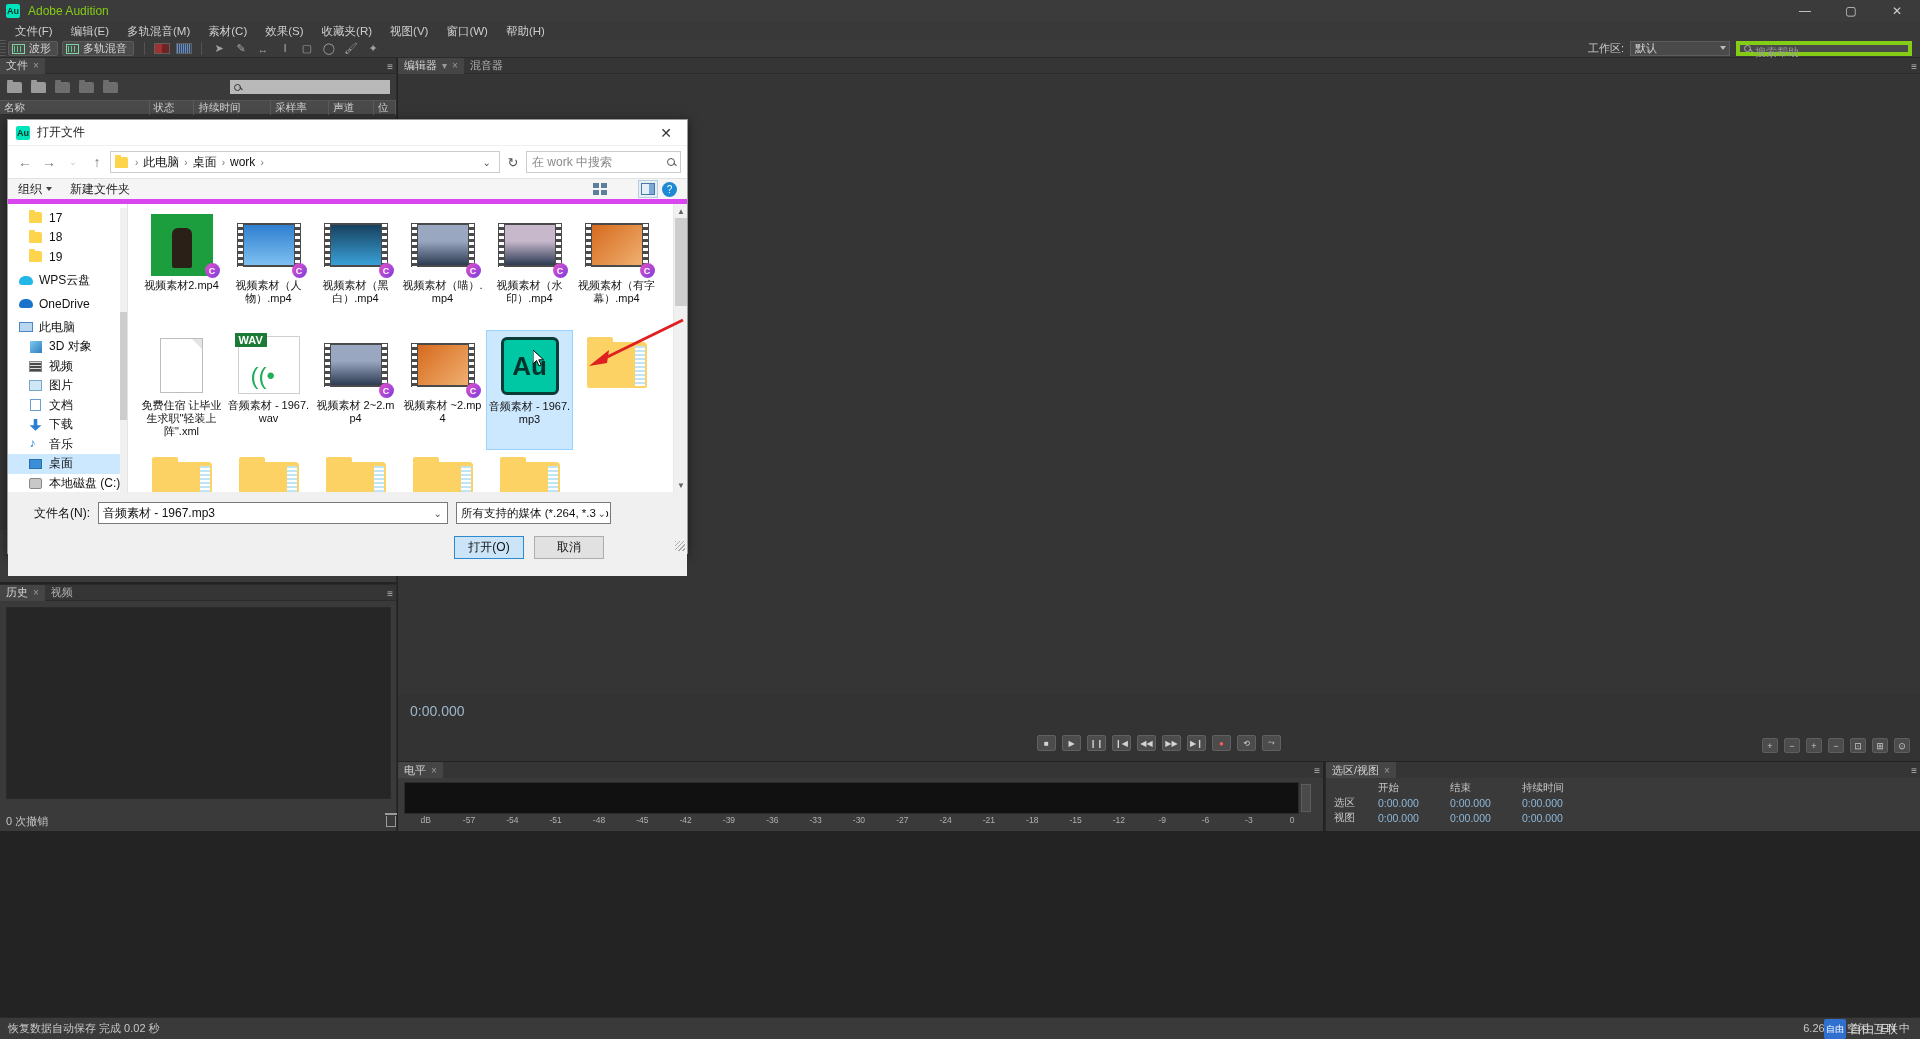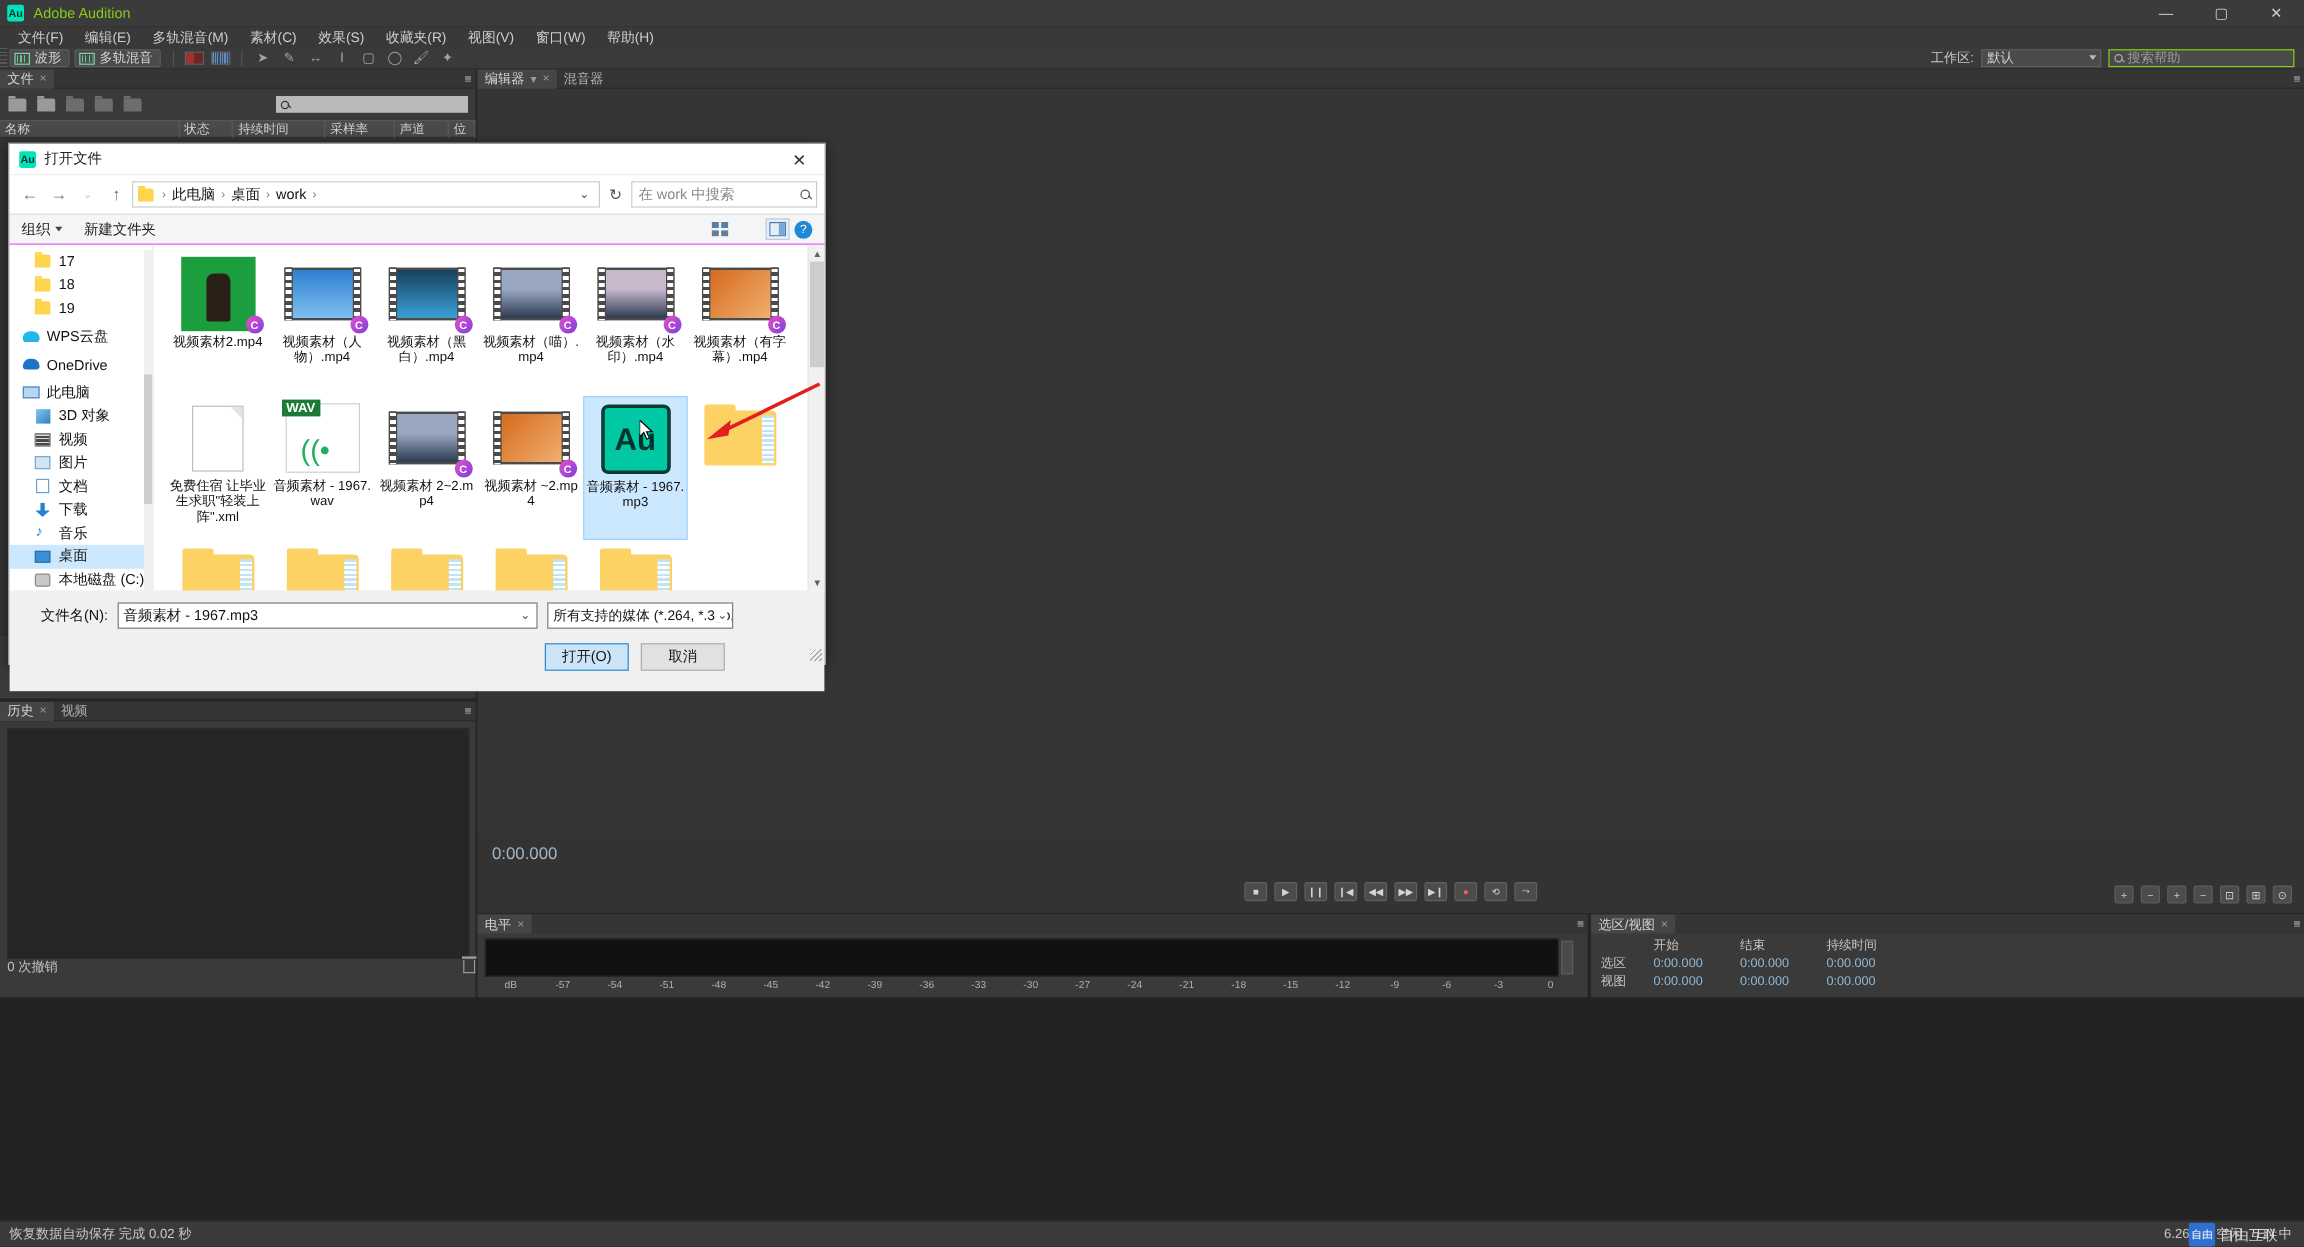--- a/index.html
+++ b/index.html
@@ -67,22 +67,22 @@
   .ws-right { margin-left: auto; display: flex; align-items: center; gap: 6px; padding-right: 8px;}
   .ws-label { color: #c9c9c9; font-size: 11px; }
   .ws-select {
     width: 100px; height: 15px; background: #4a4a4a; border: 1px solid #5e5e5e;
     color: #d0d0d0; font-size: 11px; display: flex; align-items: center;
     padding: 0 4px; position: relative;
   }
   .ws-select .arr { position: absolute; right: 3px; top: 4px; border-left:3px solid transparent;
     border-right:3px solid transparent; border-top:4px solid #bbb; }
   .search-box {
-    width: 155px; height: 15px; background: #4a4a4a; border: 1px solid #84cc16;
-    color: #9c9c9c; font-size: 11px; display: flex; align-items: center; gap: 4px; padding: 0 4px;
+    width: 176px; height: 15px; background: #4a4a4a; border: 4px solid #84cc16;
+    color: #9c9c9c; font-size: 11px; display: flex; align-items: flex-start; gap: 4px; padding: 0 4px;
   }
   .mag { width: 7px; height: 7px; border: 1.2px solid #adadad; border-radius: 50%; position: relative; flex: none;}
   .mag::after { content:''; position:absolute; width:4px; height:1.2px; background:#adadad;
      right:-3px; bottom:0px; transform: rotate(45deg); }
 
   
   .files-panel {
     position: absolute; left: 0; top: 58px; width: 397px; height: 524px;
     background: #3a3a3a; border-right: 1px solid #2a2a2a;
   }
@@ -121,21 +121,21 @@
   
   .history-panel {
     position: absolute; left: 0; top: 584px; width: 397px; height: 247px;
     background: #3a3a3a; border-right: 1px solid #2a2a2a; border-top: 1px solid #2a2a2a;
   }
   .history-body {
     position:absolute; left:6px; top:22px; width: 385px; height: 192px;
     background: #262626; border: 1px solid #2a2a2a;
   }
   .history-foot {
-    position: absolute; left: 0; bottom: 16px; width: 402px; height: 20px;
+    position: absolute; left: 0; bottom: 0; width: 402px; height: 20px;
     display: flex; align-items: center; padding: 0 6px; color: #c2c2c2; font-size: 11px;
   }
   .trash-ic { margin-left:auto; width: 10px; height: 11px; border:1px solid #9a9a9a; border-top:none; position:relative;}
   .trash-ic::before{content:'';position:absolute;top:-3px;left:-2px;width:12px;height:2px;background:#9a9a9a;}
 
   
   .editor-area {
     position: absolute; left: 398px; top: 58px; width: 1522px; height: 703px;
     background: #333;
   }
@@ -234,21 +234,21 @@
   .crumb-drop { margin-left: auto; color: #555; font-size: 10px; padding: 0 4px; }
   .refresh-btn { width: 22px; height: 22px; display:flex;align-items:center;justify-content:center; color:#555; font-size: 13px;}
   .dlg-search {
     width: 155px; height: 22px; border: 1px solid #cccccc; background: #fff; display: flex;
     align-items: center; padding: 0 5px; font-size: 12px; color: #888; gap: 4px;
   }
   .dlg-search .mag3 { margin-left:auto; width: 8px; height: 8px; border: 1.3px solid #555; border-radius: 50%; position: relative; }
   .dlg-search .mag3::after{content:'';position:absolute;width:4px;height:1.3px;background:#555;right:-3px;bottom:0;transform:rotate(45deg);}
 
   .dlg-cmdbar {
-    height: 26px; background: #f5f5f5; border-top: 1px solid #e2e2e2; border-bottom: 1px solid #d946ef;
+    height: 26px; background: #f5f5f5; border-top: 1px solid #e2e2e2; border-bottom: 5px solid #d946ef;
     display: flex; align-items: center; padding: 0 10px; gap: 18px; font-size: 12px; color: #222;
   }
   .cmd { display: flex; align-items: center; gap: 4px; }
   .cmd .caret { border-left: 3.5px solid transparent; border-right: 3.5px solid transparent; border-top: 4px solid #444; }
   .view-btns { margin-left: auto; display: flex; align-items: center; gap: 4px; }
   .vbtn { width: 20px; height: 18px; display: flex; align-items: center; justify-content: center; }
   .vbtn.sel { border: 1px solid #bcd; background: #e4eff8; }
   .help-ic { width: 15px; height: 15px; border-radius: 50%; background: #1e8ad6; color: #fff;
     font-size: 10px; display: flex; align-items: center; justify-content: center; }
 

